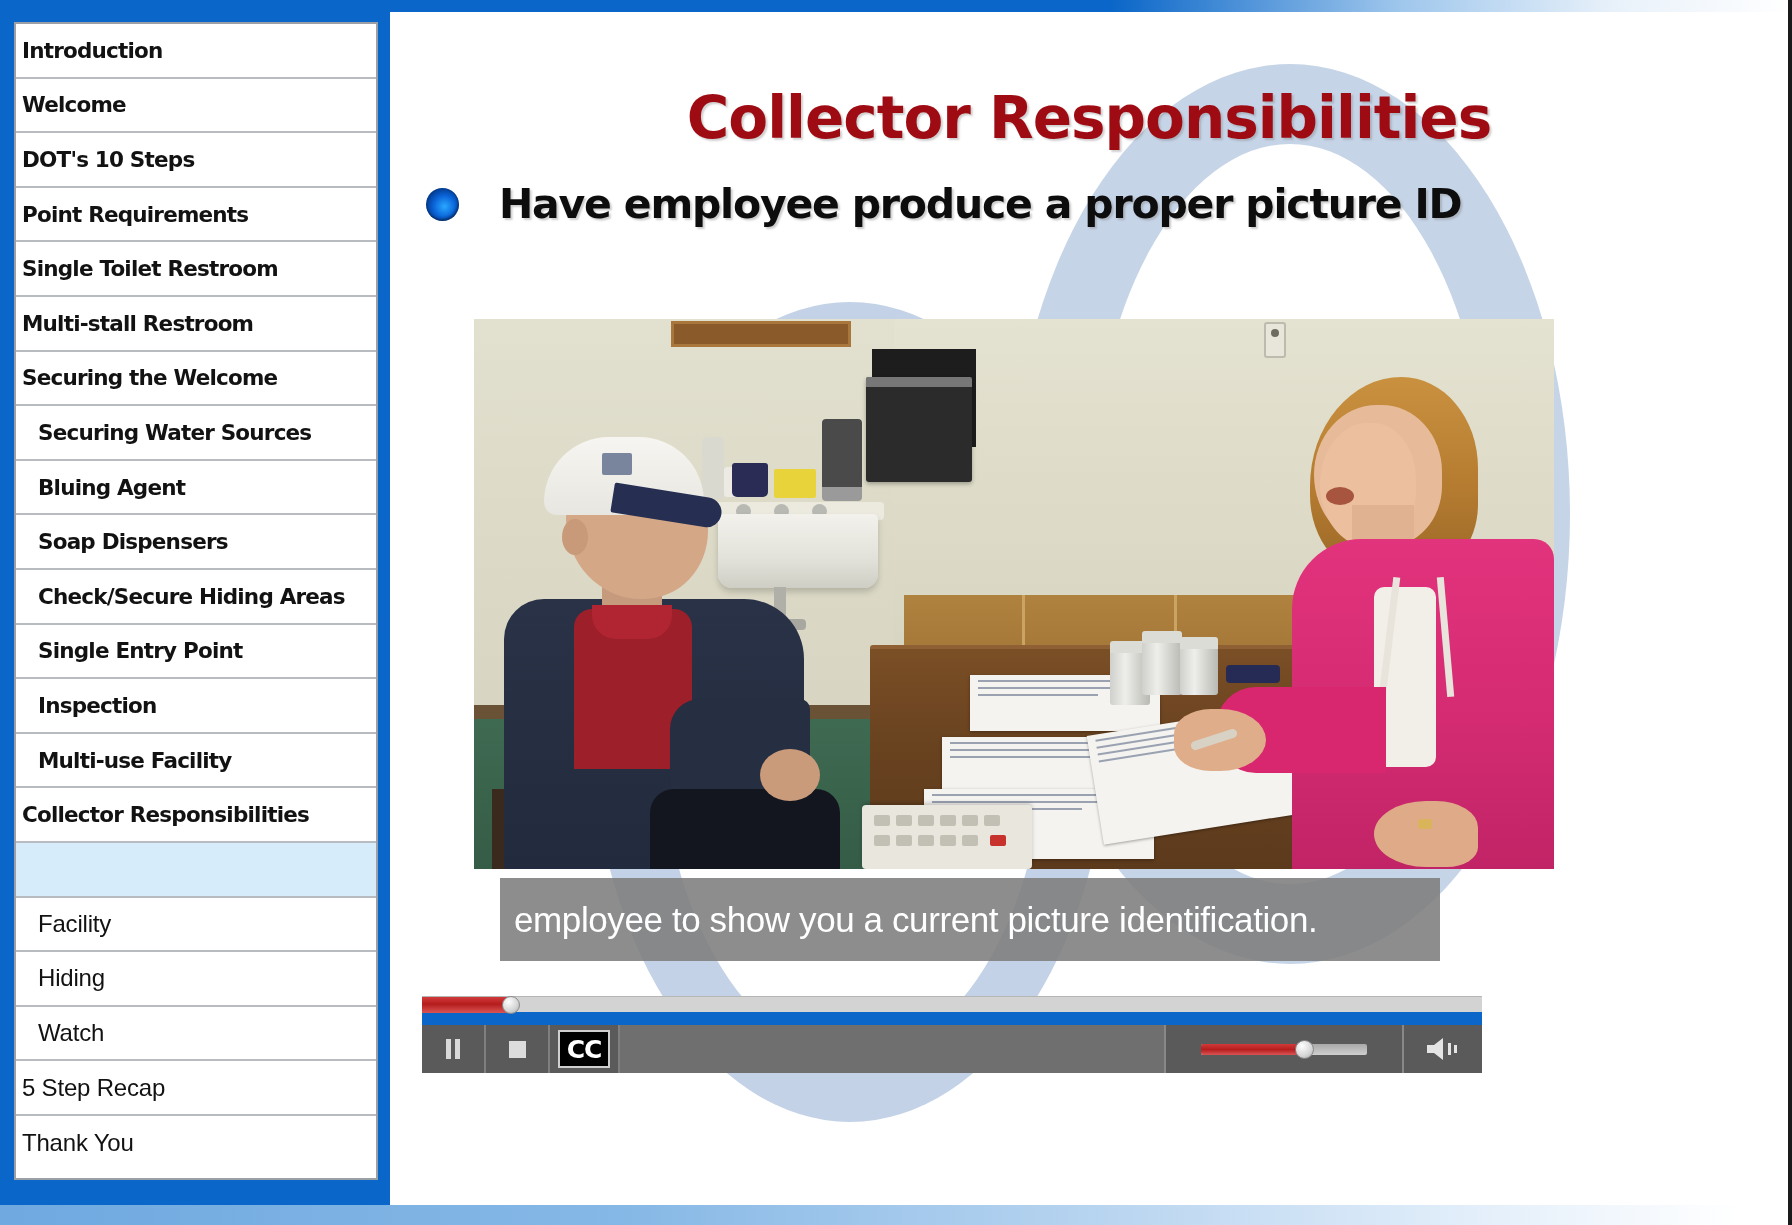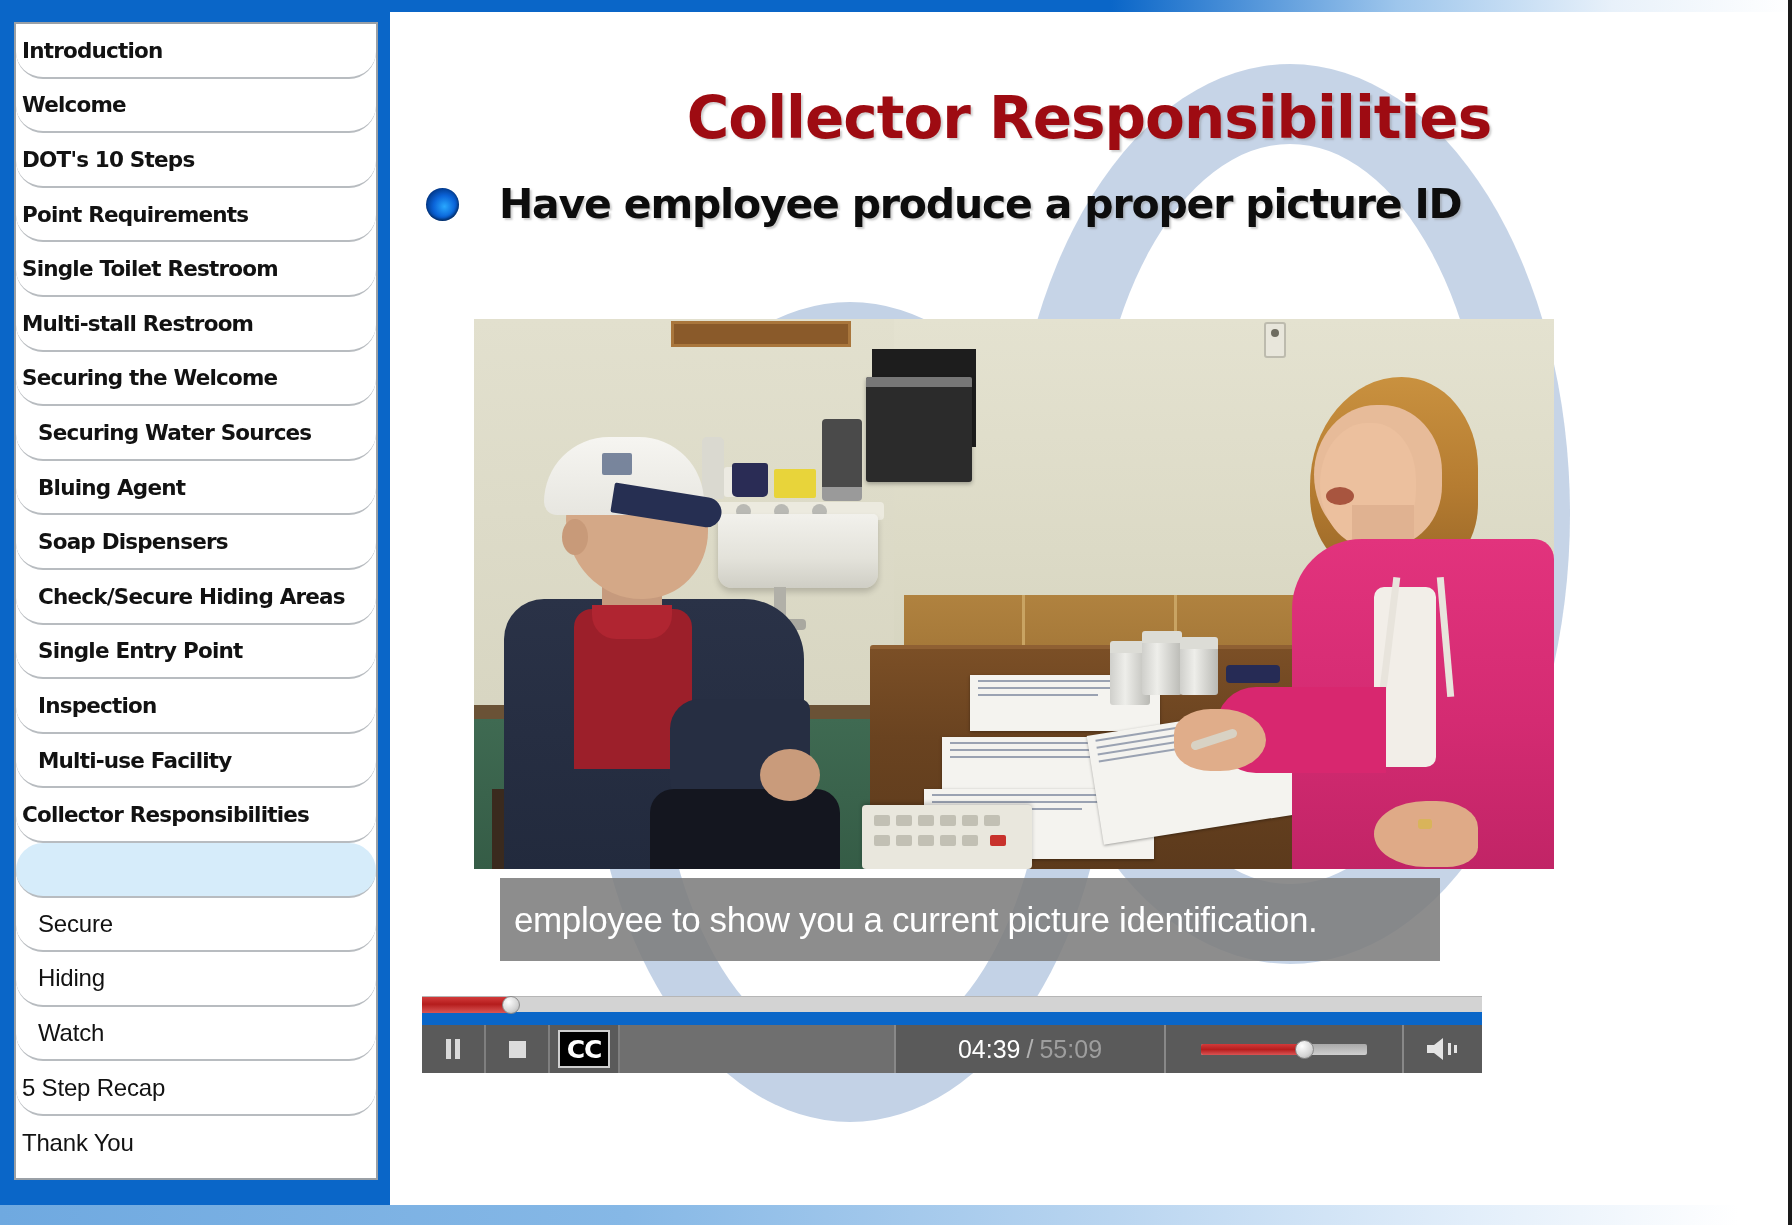--- a/index.html
+++ b/index.html
@@ -48,21 +48,20 @@
   }
   .nav-item {
     position: relative;
     height: 54.6px;
     background: #ffffff;
     border-bottom: 2px solid #b8bcc0;
     display: flex;
     align-items: center;
     padding-left: 6px;
     cursor: pointer;
-    border-radius: 27px;
   }
   .nav-item:last-child { border-bottom: none; }
   .nav-label {
     font-size: 23px;
     color: #121212;
     letter-spacing: -0.2px;
     white-space: nowrap;
   }
   
   .nav-item.heavy .nav-label {
@@ -559,21 +558,21 @@
       <div class="nav-item heavy indent-1">
         <span class="nav-label">Multi-use Facility</span>
       </div>
       <div class="nav-item heavy">
         <span class="nav-label">Collector Responsibilities</span>
       </div>
       <div class="nav-item light active">
         <span class="nav-label"></span>
       </div>
       <div class="nav-item light indent-1">
-        <span class="nav-label">Secure</span>
+        <span class="nav-label">Facility</span>
       </div>
       <div class="nav-item light indent-1">
         <span class="nav-label">Hiding</span>
       </div>
       <div class="nav-item light indent-1">
         <span class="nav-label">Watch</span>
       </div>
       <div class="nav-item light">
         <span class="nav-label">5 Step Recap</span>
       </div>
@@ -722,25 +721,20 @@
           <div class="pause-bar"></div>
           <div class="pause-bar"></div>
         </div>
         <div class="ctl">
           <div class="stop-sq"></div>
         </div>
         <div class="ctl cc">
           <div class="cc-box">CC</div>
         </div>
         <div class="spacer"></div>
-        <div class="time-box">
-          <span class="t-cur">04:39</span>
-          <span class="t-sep">/</span>
-          <span class="t-tot">55:09</span>
-        </div>
         <div class="vol-box">
           <div class="vol-track">
             <div class="vol-fill" style="width: 62%;"></div>
             <div class="vol-knob" style="left: 62%;"></div>
           </div>
         </div>
         <div class="spk-box">
           <svg width="40" height="28" viewBox="0 0 40 28">
             <path d="M4 10 h7 L20 3 v22 l-9 -7 H4 Z" fill="#e4e4e4"></path>
             <rect x="25" y="8" width="3" height="12" fill="#e4e4e4"></rect>

